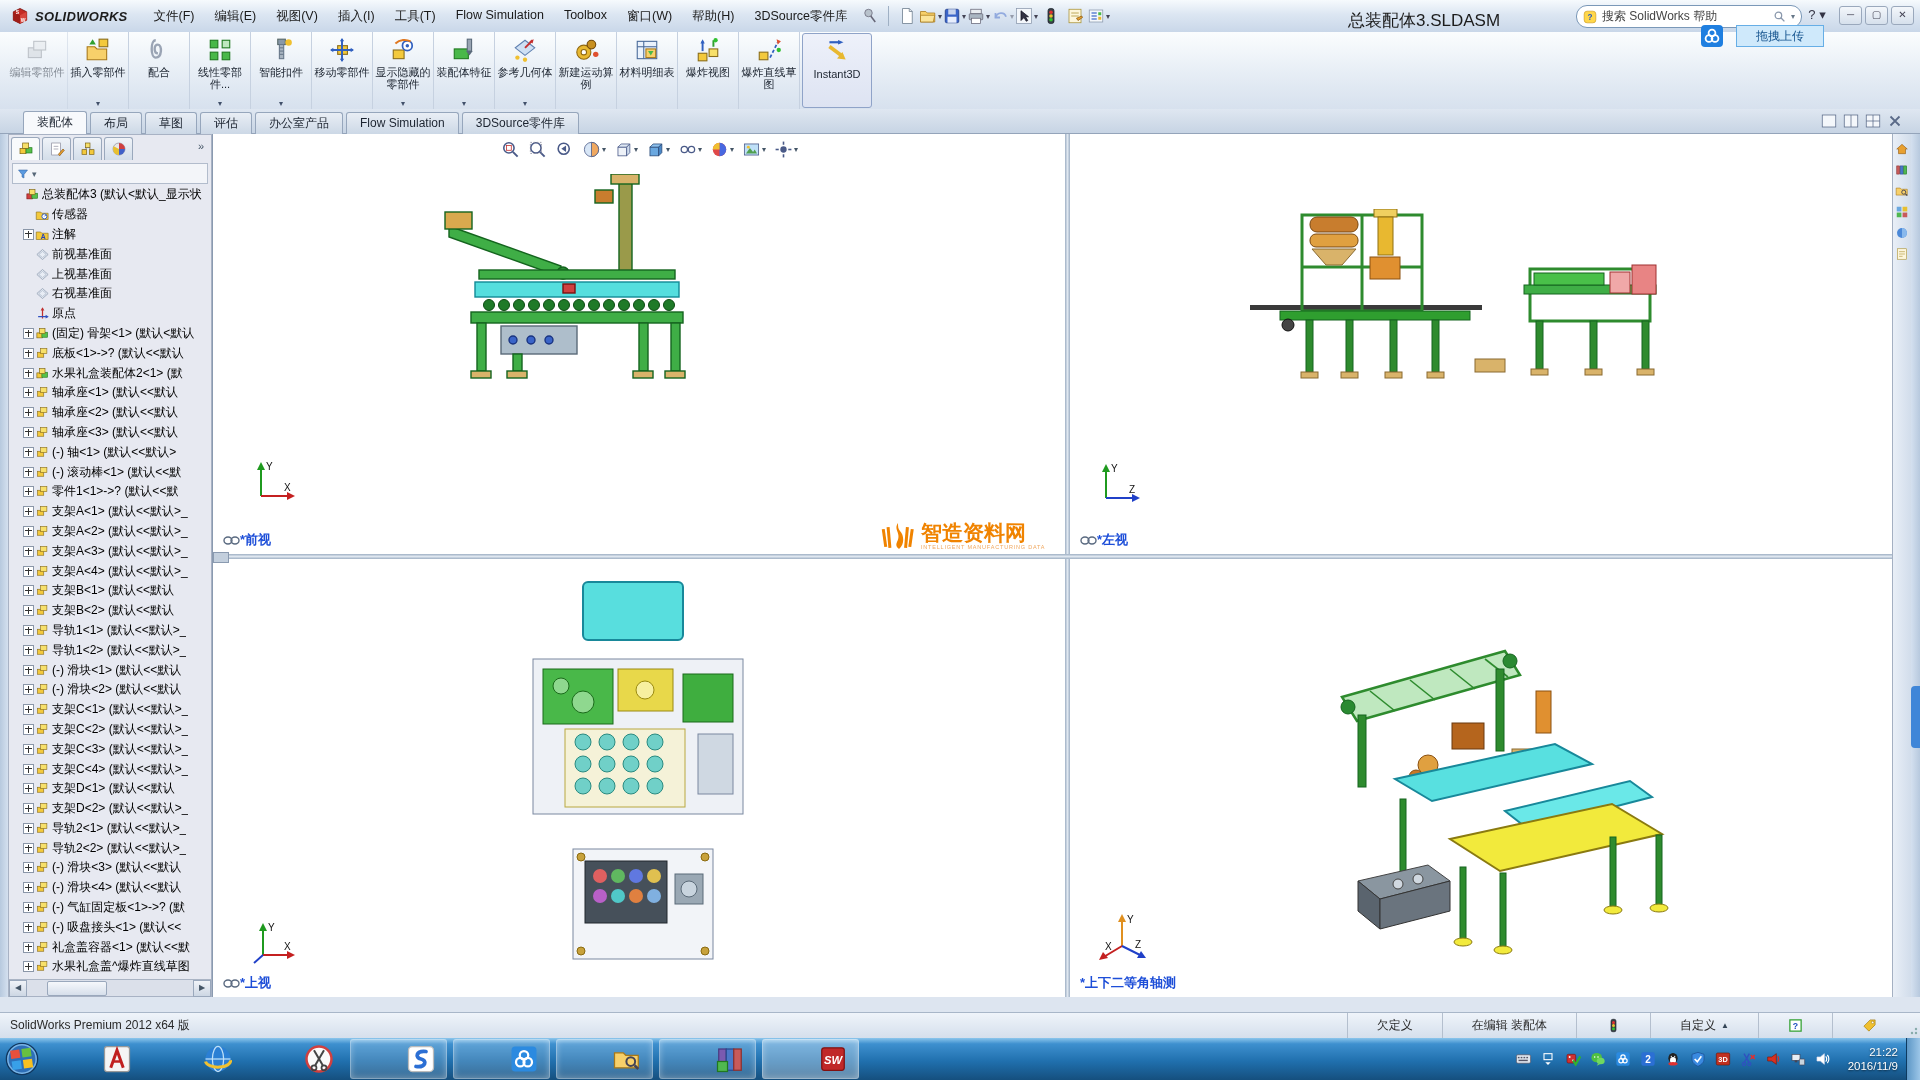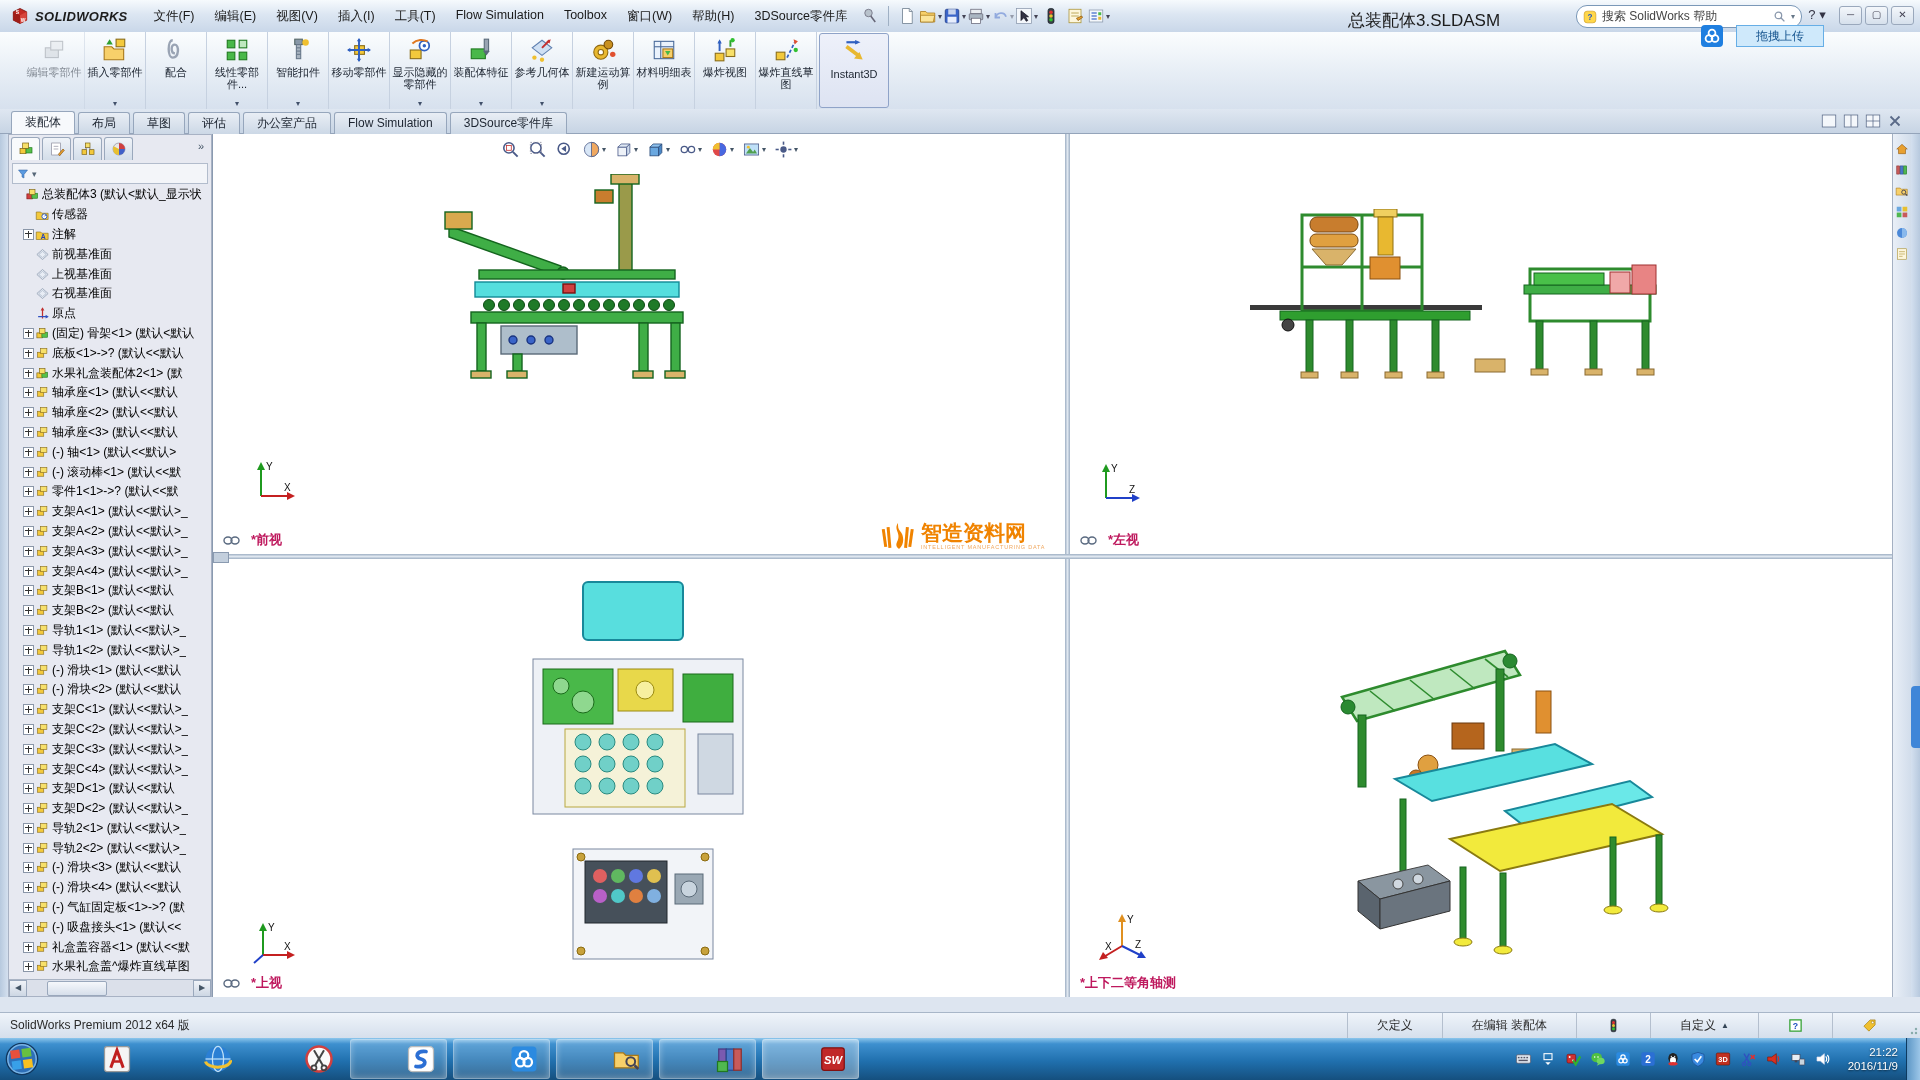--- a/index.html
+++ b/index.html
@@ -26,30 +26,30 @@
   .wbtn{width:21px;height:17px;border:1px solid #9aa8bc;border-radius:3px;
     background:linear-gradient(#f4f7fb,#d6e0ec);font-size:10px;color:#445;text-align:center;line-height:16px;}
   
   .upload{position:absolute;left:1700px;top:24px;z-index:60;display:flex;align-items:center;gap:12px;}
   .upload-ic{width:24px;height:24px;}
   .upload-btn{width:86px;height:20px;background:#cfe9fb;border:1px solid #66aee6;color:#14538e;
     font-size:12px;text-align:center;line-height:20px;}
   
   .ribbon{position:absolute;left:0;top:32px;right:0;height:77px;
     background:linear-gradient(#fbfdfe,#e6edf5 55%,#d7e1ee);border-bottom:1px solid #aebdcf;
-    display:flex;align-items:stretch;padding-left:24px;}
+    display:flex;align-items:stretch;padding-left:7px;}
   .rbtn{width:56px;display:flex;flex-direction:column;align-items:center;padding:5px 2px 0;
     border-right:1px solid #c6d1e0;position:relative;}
   .rlabel{font-size:11px;line-height:12px;color:#1c2430;text-align:center;margin-top:3px;}
   .rbtn.dis{opacity:.5;}
   .rbtn.act{background:linear-gradient(#eef1fa,#dde3f2);border:1px solid #8fa3c8;border-radius:3px;margin:1px 2px;width:64px;}
   .rcar{position:absolute;bottom:1px;font-size:8px;color:#41506a;}
   
   .cmdtabs{position:absolute;left:0;top:109px;right:0;height:24px;
-    background:linear-gradient(#dfe7f1,#c7d4e4);border-bottom:1px solid #94a4ba;}
+    background:linear-gradient(#dfe7f1,#c7d4e4);border-bottom:1px solid #94a4ba;padding-left:12px;}
   .ctab{display:inline-block;height:21px;line-height:21px;padding:0 13px;font-size:12px;color:#1c2430;
     border:1px solid #96a6bc;border-bottom:none;border-radius:3px 3px 0 0;
     background:linear-gradient(#e9eef5,#ccd8e6);margin:2px 0 0 3px;vertical-align:bottom;}
   .ctab.act{background:#f7f9fc;height:22px;}
   .vpctrl{position:absolute;right:16px;top:3px;display:flex;gap:4px;}
   .vpctrl span{display:inline-flex;}
   
   .main{position:absolute;left:0;top:134px;right:0;bottom:41px;background:#c9d5e4;}
   .edge-l{position:absolute;left:0;top:0;bottom:0;width:8px;background:linear-gradient(90deg,#b7c9de,#d4e0ef);}
   .edge-r{position:absolute;right:0;top:0;bottom:0;width:9px;background:linear-gradient(270deg,#b7c9de,#d4e0ef);}
@@ -78,22 +78,22 @@
   
   .graphics{position:absolute;left:212px;top:0;right:27px;bottom:0;background:#fff;border-left:1px solid #8a9ab0;}
   .vp{position:absolute;background:#fff;overflow:hidden;}
   .vp1{left:0;top:0;width:852px;height:420px;}
   .vp2{left:857px;top:0;right:0;height:420px;}
   .vp3{left:0;top:425px;width:852px;bottom:0;}
   .vp4{left:857px;top:425px;right:0;bottom:0;}
   .vsplit{position:absolute;left:852px;top:0;bottom:0;width:5px;background:linear-gradient(90deg,#9fb0c4,#dfe7f0,#9fb0c4);}
   .hsplit{position:absolute;left:0;right:0;top:420px;height:5px;background:linear-gradient(#9fb0c4,#dfe7f0,#9fb0c4);}
   .grip{position:absolute;left:0;top:418px;width:14px;height:9px;background:#c3cfdd;border:1px solid #8a9ab0;}
-  .vplabel{position:absolute;left:10px;bottom:5px;display:flex;align-items:center;gap:11px;
-    font-size:13px;font-weight:bold;color:#be185d;}
+  .vplabel{position:absolute;left:10px;bottom:5px;display:flex;align-items:center;gap:0;
+    font-size:13px;font-weight:bold;color:#1d4ed8;}
   .triad{position:absolute;}
   .headsup{position:absolute;left:285px;top:4px;display:flex;align-items:center;gap:2px;}
   .hicon{display:flex;align-items:center;padding:2px 3px;border-radius:3px;}
   .hicon .car{font-size:8px;color:#456;margin-left:1px;}
   .watermark{position:absolute;left:668px;bottom:3px;display:flex;align-items:center;gap:6px;}
   .wm-txt{display:flex;flex-direction:column;line-height:1;}
   .wm-title{font-size:21px;font-weight:bold;color:#f08300;}
   .wm-sub{font-size:5.5px;color:#f0a860;letter-spacing:.8px;margin-top:2px;}
   .taskstrip{position:absolute;right:9px;top:0;width:18px;bottom:0;
     background:linear-gradient(90deg,#e9eff7,#d2ddeb);border-left:1px solid #a4b0c2;

